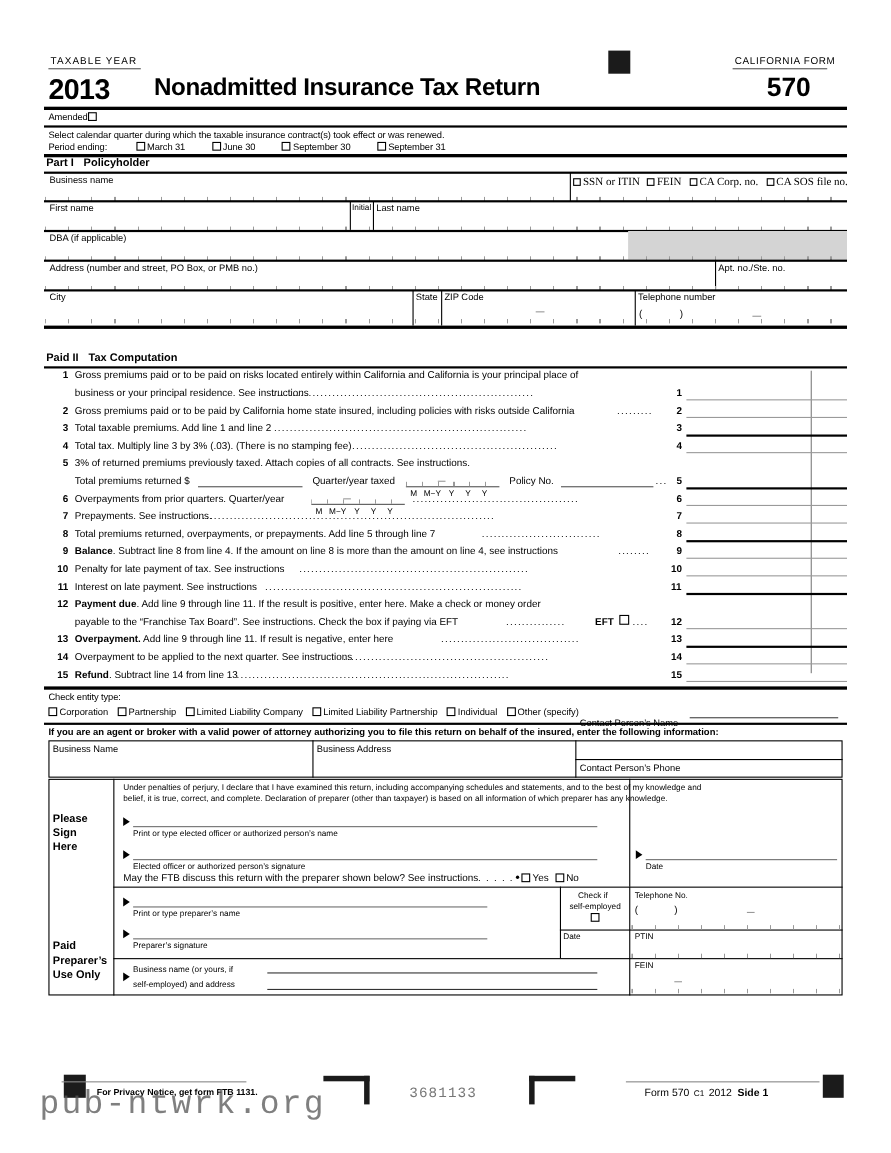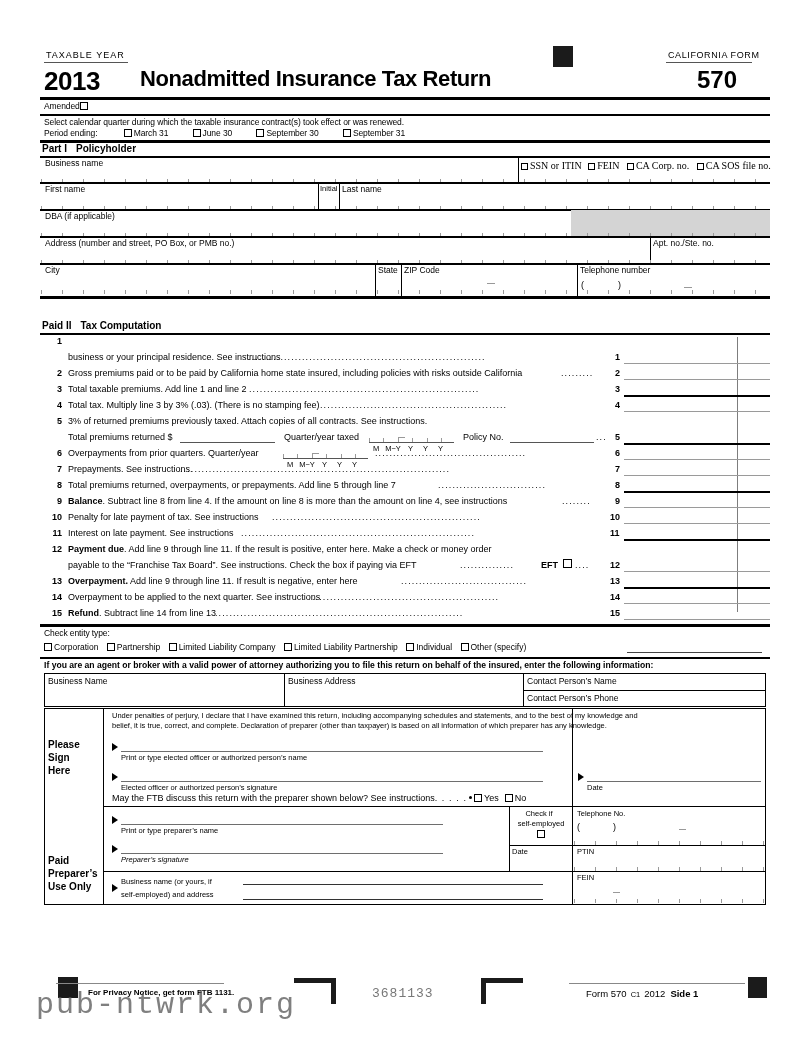--- a/index.html
+++ b/index.html
@@ -178,20 +178,21 @@
   <div class="hr3" style="left:40px; top:296px; width:730px;"></div>
 
   <div class="partbar" style="left:42px; top:320px;">
     <span class="pt">Paid II</span><span>Tax Computation</span>
   </div>
   <div class="hr2" style="left:40px; top:333px; width:730px;"></div>
 
   <div class="vrl" style="left:737px; top:337px; height:275px;"></div>
 
   <div class="l-num" style="left:48px; top:336px;">1</div>
+  <div class="l-txt" style="left:68px; top:336px;">Gross premiums paid or to be paid on risks located entirely within California and California is your principal place of</div>
   <div class="l-txt" style="left:68px; top:352px;">business or your principal residence. See instructions</div>
   <div class="leader" style="left:248px; top:352px; width:366px;">..................................................................</div>
   <div class="r-num" style="left:615px; top:352px;">1</div>
   <div class="amt" style="left:624px; top:363px; width:146px;"></div>
 
   <div class="l-num" style="left:48px; top:368px;">2</div>
   <div class="l-txt" style="left:68px; top:368px;">Gross premiums paid or to be paid by California home state insured, including policies with risks outside California</div>
   <div class="leader" style="left:561px; top:368px; width:52px;">.........</div>
   <div class="r-num" style="left:615px; top:368px;">2</div>
   <div class="amt" style="left:624px; top:379px; width:146px;"></div>
@@ -312,21 +313,21 @@
   <div class="hr2" style="left:40px; top:657px; width:730px;"></div>
 
   <div class="abs" style="left:44px; top:660px; font-size:8.6px; font-weight:bold; white-space:nowrap;">If you are an agent or broker with a valid power of attorney authorizing you to file this return on behalf of the insured, enter the following information:</div>
 
   <div class="box" style="left:44px; top:673px; width:722px; height:34px;"></div>
   <div class="vr" style="left:284px; top:673px; height:34px;"></div>
   <div class="vr" style="left:523px; top:673px; height:34px;"></div>
   <div class="hr" style="left:523px; top:690px; width:243px;"></div>
   <div class="fieldlabel" style="left:48px; top:676px;">Business Name</div>
   <div class="fieldlabel" style="left:288px; top:676px;">Business Address</div>
-  <div class="fieldlabel" style="left:527px; top:676px;">Contact Person’s Name</div>
+  <div class="fieldlabel" style="left:527px; top:652px;">Contact Person’s Name</div>
   <div class="fieldlabel" style="left:527px; top:693px;">Contact Person’s Phone</div>
 
   <div class="box" style="left:44px; top:708px; width:722px; height:197px;"></div>
   <div class="vr" style="left:103px; top:708px; height:197px;"></div>
   <div class="hr" style="left:103px; top:806px; width:663px;"></div>
 
   <div class="abs b" style="left:48px; top:738px; font-size:10px; line-height:13px;">
     <div>Please</div>
     <div>Sign</div>
     <div>Here</div>
@@ -357,21 +358,21 @@
     <div>Preparer’s</div>
     <div>Use Only</div>
   </div>
 
   <div class="arrow" style="left:112px; top:816px;"></div>
   <div class="sigline" style="left:121px; top:824px; width:322px;"></div>
   <div class="abs sm" style="left:121px; top:826px;">Print or type preparer’s name</div>
 
   <div class="arrow" style="left:112px; top:845px;"></div>
   <div class="sigline" style="left:121px; top:853px; width:322px;"></div>
-  <div class="abs sm" style="left:121px; top:855px;font-style:italic;">Preparer’s signature</div>
+  <div class="abs sm" style="left:121px; top:855px;">Preparer’s signature</div>
 
   <div class="hr" style="left:103px; top:871px; width:663px;"></div>
   <div class="arrow" style="left:112px; top:884px;"></div>
   <div class="abs sm" style="left:121px; top:877px;">Business name (or yours, if</div>
   <div class="abs sm" style="left:121px; top:890px;">self-employed) and address</div>
   <div class="sigline" style="left:243px; top:884px; width:300px; height:1.4px; background:#333;"></div>
   <div class="sigline" style="left:243px; top:899px; width:300px; height:1.4px; background:#333;"></div>
 
   <div class="vr" style="left:509px; top:806px; height:65px;"></div>
   <div class="vr" style="left:572px; top:806px; height:99px;"></div>

